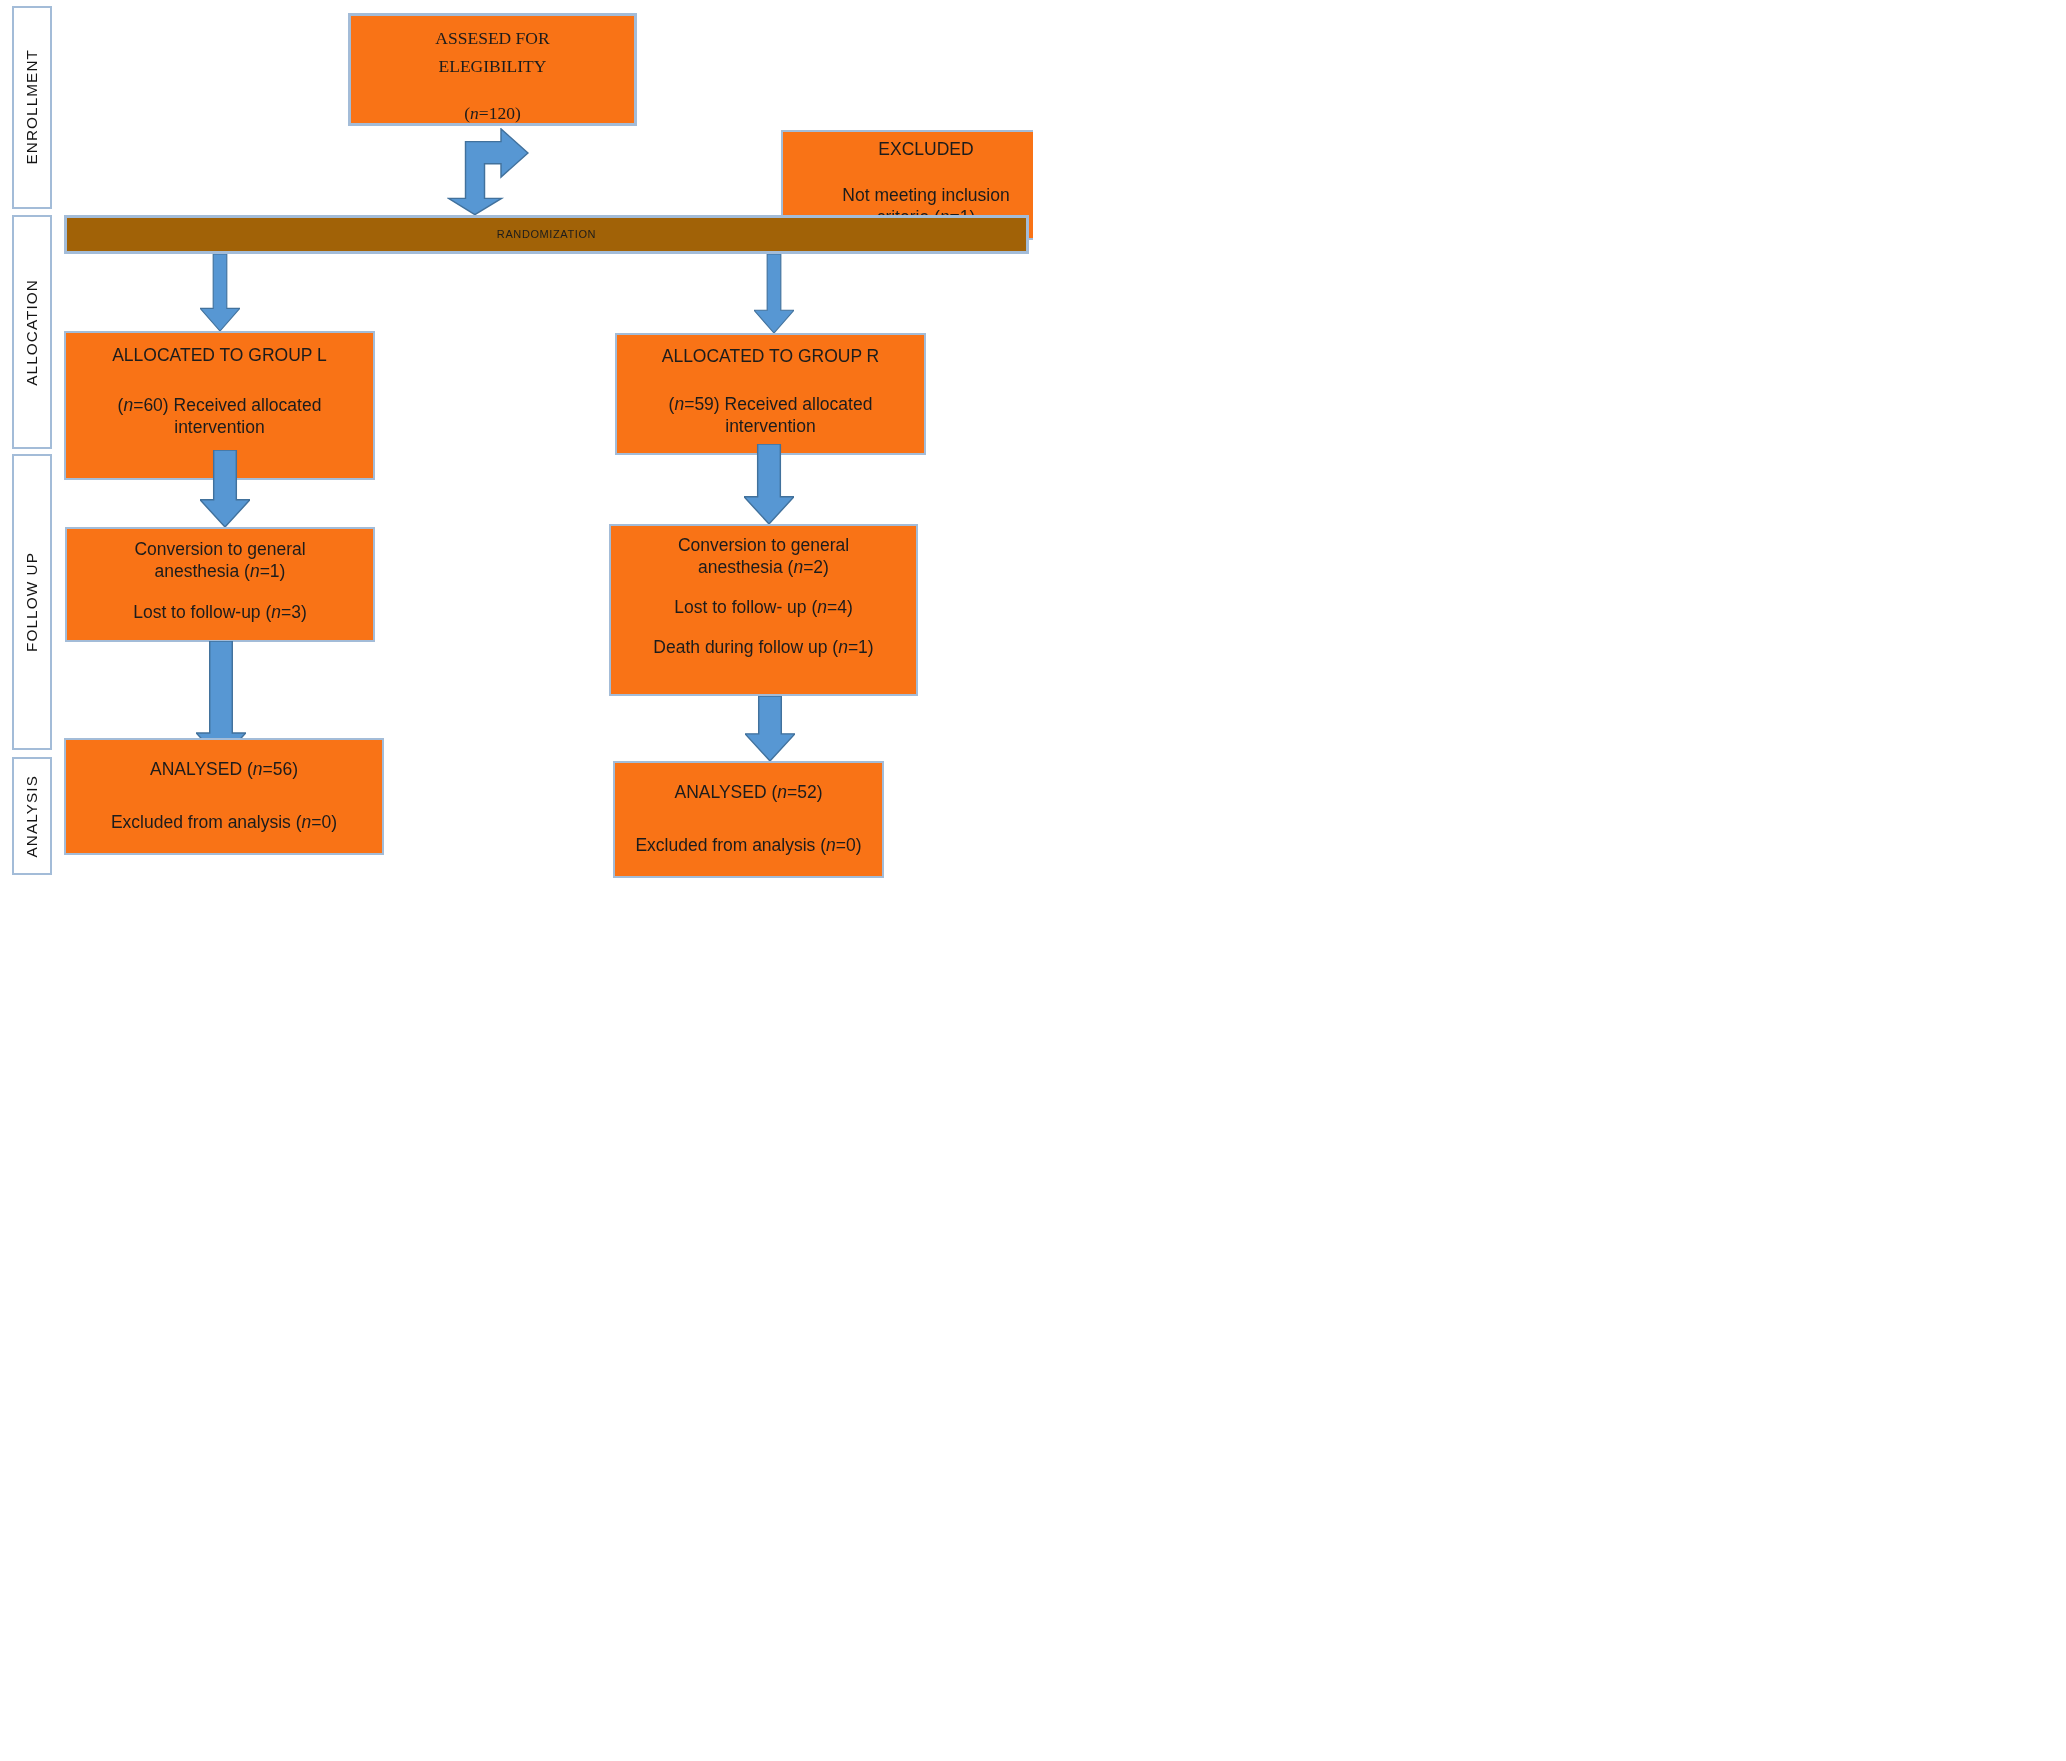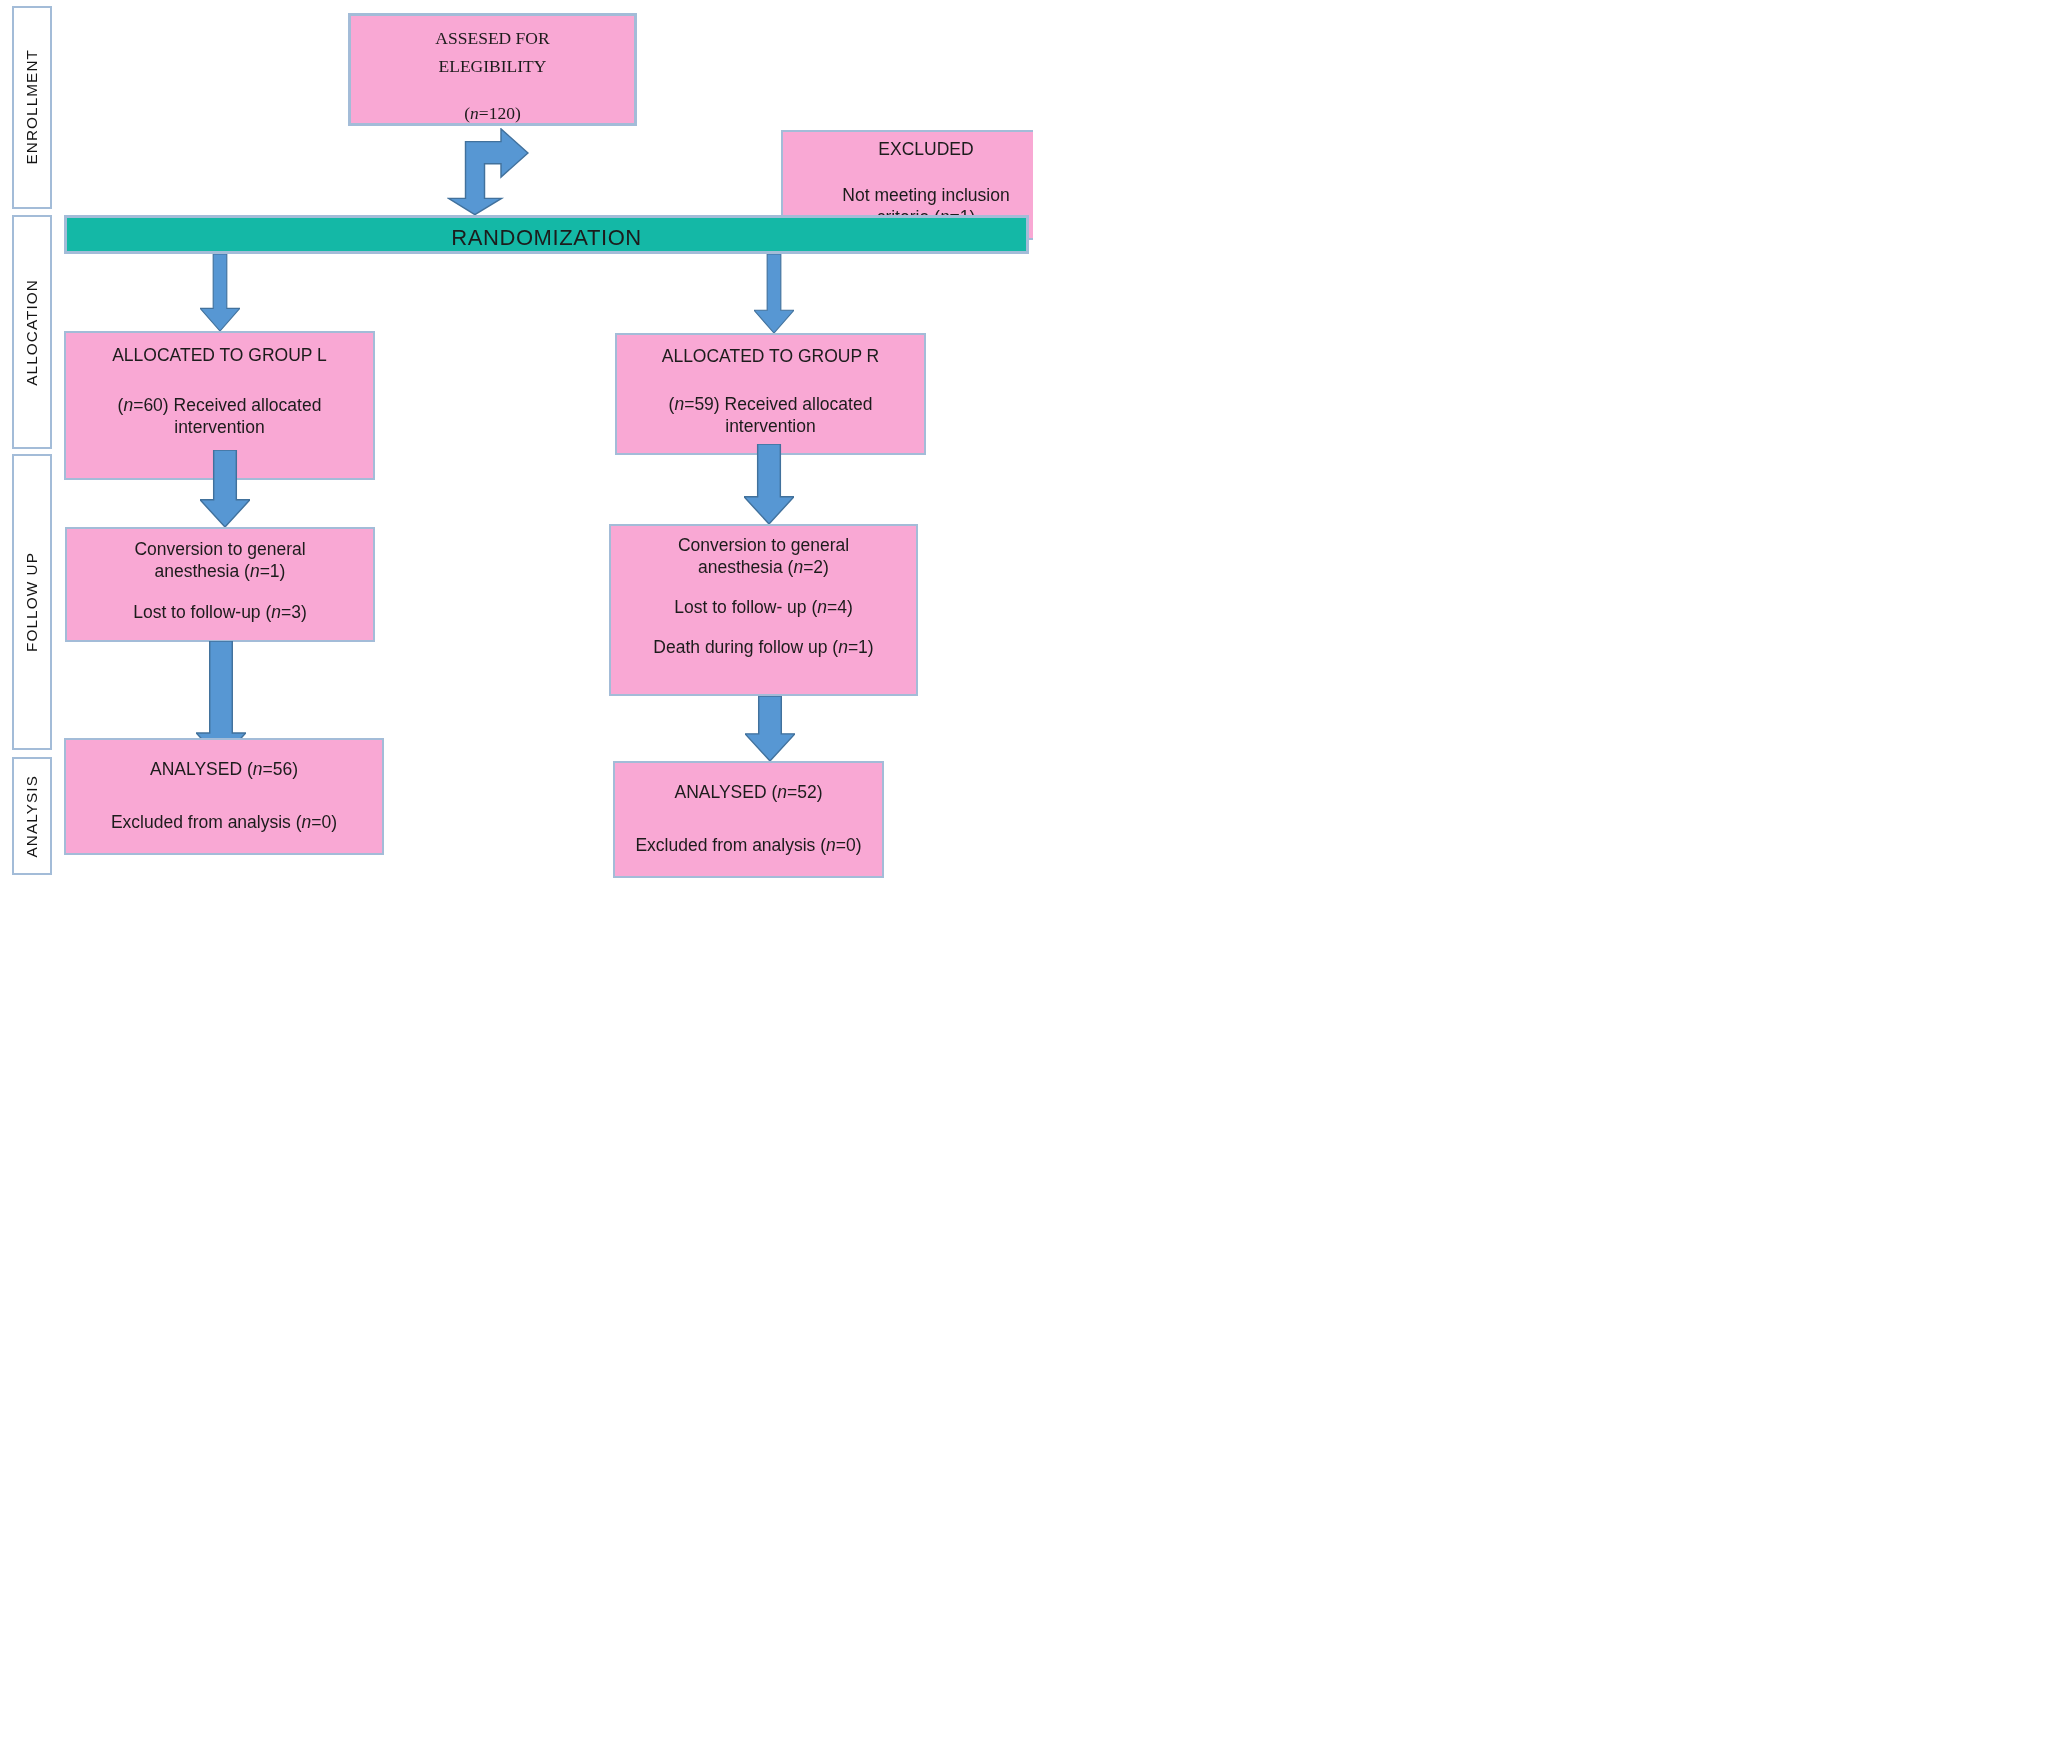--- a/index.html
+++ b/index.html
@@ -6,21 +6,21 @@
   #canvas {
     position:relative;
     width:1033px; height:881px;
     background:#ffffff;
     font-family:"Liberation Sans", sans-serif;
     color:#1c1c1c;
     overflow:hidden;
   }
   .box {
     position:absolute;
-    background:#f9a8d4;
+    background:#f97316;
     border:2.8px solid #a3bcd8;
     box-sizing:border-box;
     display:flex;
     flex-direction:column;
     align-items:center;
     text-align:right;
   }
   .sans { font-family:"Liberation Sans", sans-serif; font-size:17.5px; line-height:1.25; }
   .serif { font-family:"Liberation Serif", serif; font-size:17.5px; line-height:1.6; }
   .side-box {
@@ -36,27 +36,27 @@
     writing-mode:vertical-rl;
     transform:rotate(180deg);
     font-family:"Liberation Sans", sans-serif;
     font-size:15.3px;
     letter-spacing:1.1px;
     color:#141414;
     white-space:nowrap;
   }
   .bar {
     position:absolute;
-    background:#14b8a6;
+    background:#a16207;
     border:3.4px solid #a3bcd8;
     box-sizing:border-box;
     display:flex;
-    align-items:flex-end;
+    align-items:center;
     justify-content:center;
-    font-size:22px;
+    font-size:11px;
     letter-spacing:0.6px;
   }
   .arrow { position:absolute; }
   i { font-style:italic; }
 </style>
 </head>
 <body>
 
 <div id="canvas">
 

